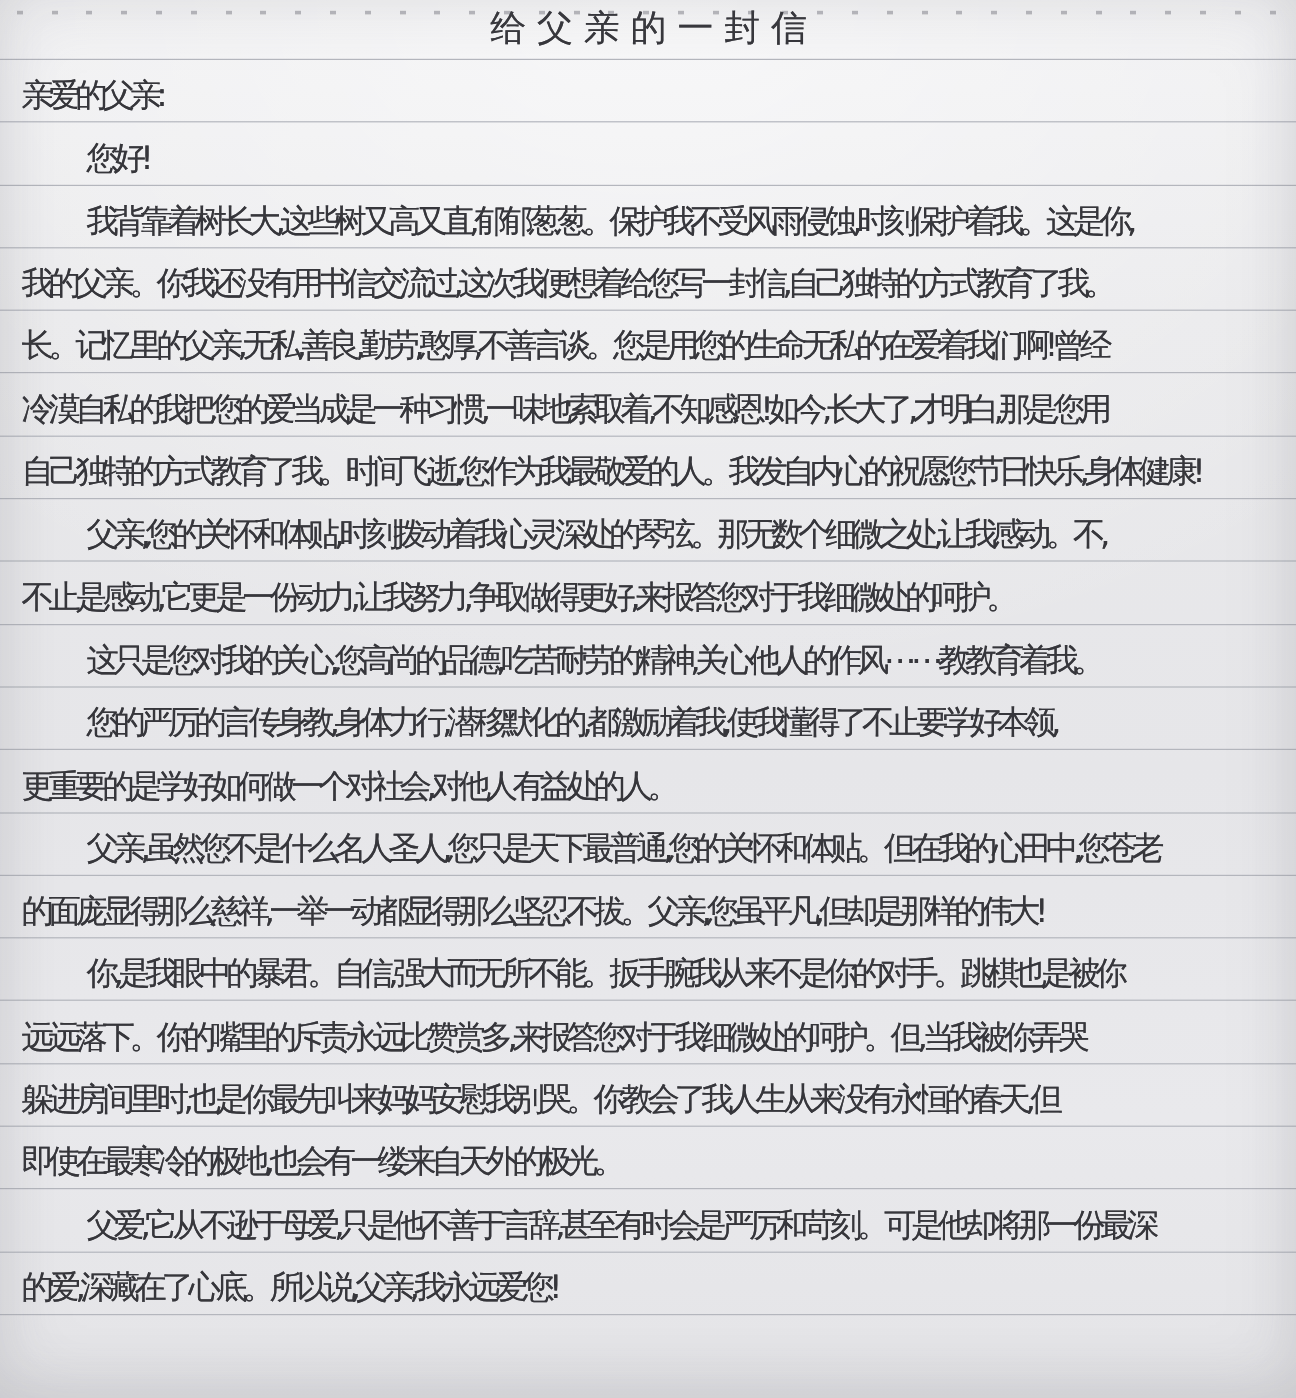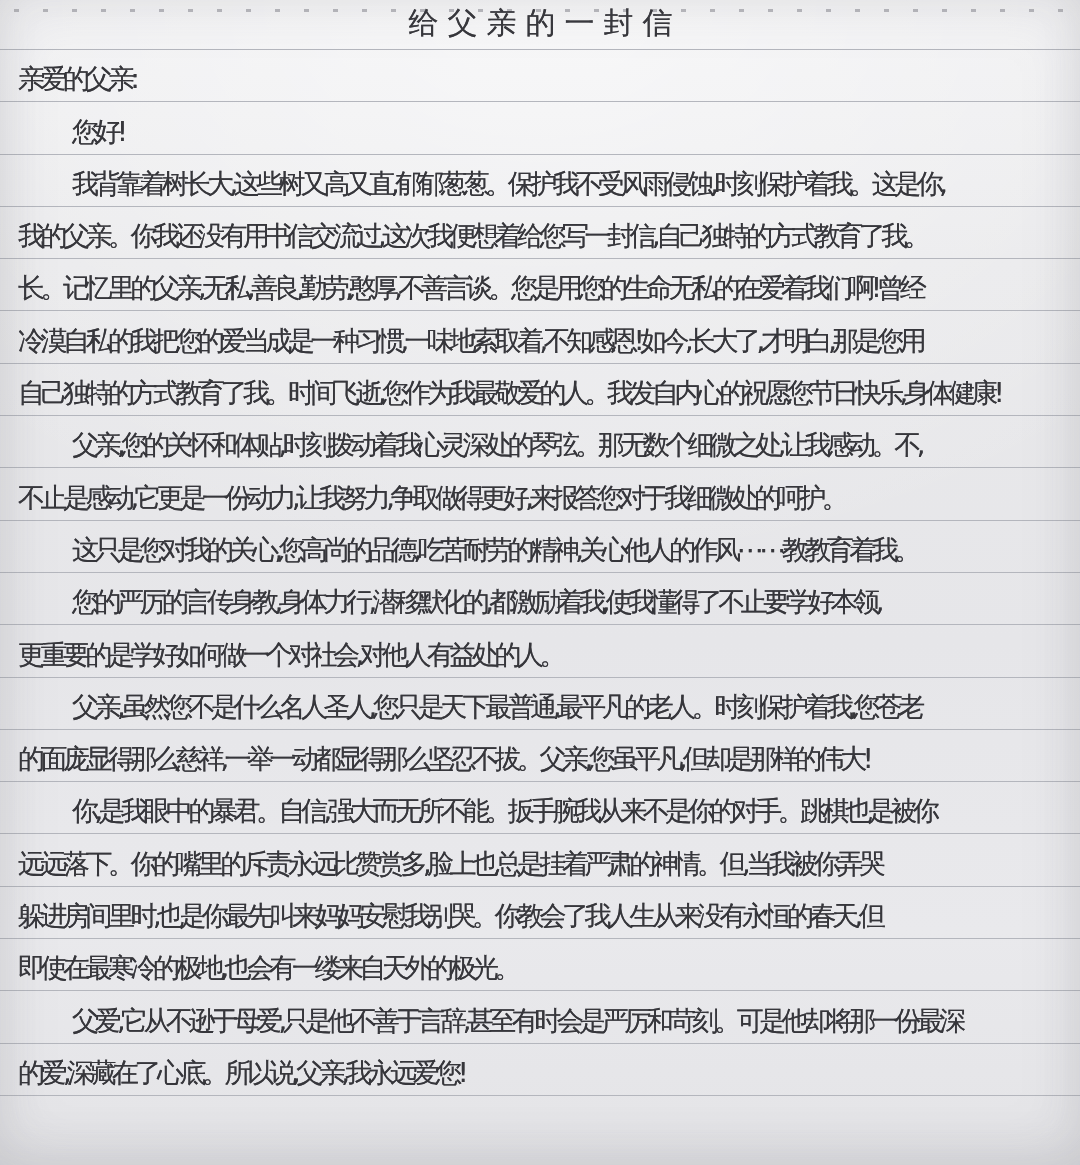--- a/index.html
+++ b/index.html
@@ -77,22 +77,22 @@
       <div class="row line indent">我背靠着树长大,这些树又高又直,郁郁葱葱。保护我不受风雨侵蚀,时刻保护着我。这是你,</div>
       <div class="row line">我的父亲。你我还没有用书信交流过,这次我便想着给您写一封信,自己独特的方式教育了我。</div>
       <div class="row line">长。记忆里的父亲,无私,善良,勤劳,憨厚,不善言谈。您是用您的生命无私的在爱着我们啊!曾经</div>
       <div class="row line">冷漠自私的我把您的爱当成是一种习惯,一味地索取着,不知感恩!如今,长大了,才明白,那是您用</div>
       <div class="row line">自己独特的方式教育了我。时间飞逝,您作为我最敬爱的人。我发自内心的祝愿您节日快乐,身体健康!</div>
       <div class="row line indent">父亲,您的关怀和体贴,时刻拨动着我心灵深处的琴弦。那无数个细微之处,让我感动。不,</div>
       <div class="row line">不止是感动,它更是一份动力,让我努力,争取做得更好,来报答您对于我细微处的呵护。</div>
       <div class="row line indent">这只是您对我的关心,您高尚的品德,吃苦耐劳的精神,关心他人的作风⋯⋯教教育着我。</div>
       <div class="row line indent">您的严厉的言传身教,身体力行,潜移默化的,都激励着我,使我懂得了不止要学好本领,</div>
       <div class="row line">更重要的是学好如何做一个对社会,对他人有益处的人。</div>
-      <div class="row line indent">父亲,虽然您不是什么名人圣人,您只是天下最普通,最平凡的老人。时刻保护着我,您苍老</div>
+      <div class="row line indent">父亲,虽然您不是什么名人圣人,您只是天下最普通,您的关怀和体贴。但在我的心田中,您苍老</div>
       <div class="row line">的面庞显得那么慈祥,一举一动都显得那么坚忍不拔。父亲,您虽平凡,但却是那样的伟大!</div>
       <div class="row line indent">你,是我眼中的暴君。自信,强大而无所不能。扳手腕我从来不是你的对手。跳棋也是被你</div>
-      <div class="row line">远远落下。你的嘴里的斥责永远比赞赏多,脸上也总是挂着严肃的神情。但,当我被你弄哭</div>
+      <div class="row line">远远落下。你的嘴里的斥责永远比赞赏多,来报答您对于我细微处的呵护。但,当我被你弄哭</div>
       <div class="row line">躲进房间里时,也是你最先叫来妈妈安慰我别哭。你教会了我人生从来没有永恒的春天,但</div>
       <div class="row line">即使在最寒冷的极地,也会有一缕来自天外的极光。</div>
       <div class="row line indent">父爱,它从不逊于母爱,只是他不善于言辞,甚至有时会是严厉和苛刻。可是他却将那一份最深</div>
       <div class="row line">的爱,深藏在了心底。所以说,父亲,我永远爱您!</div>
     </div>
 </div>
 
 </body></html>

